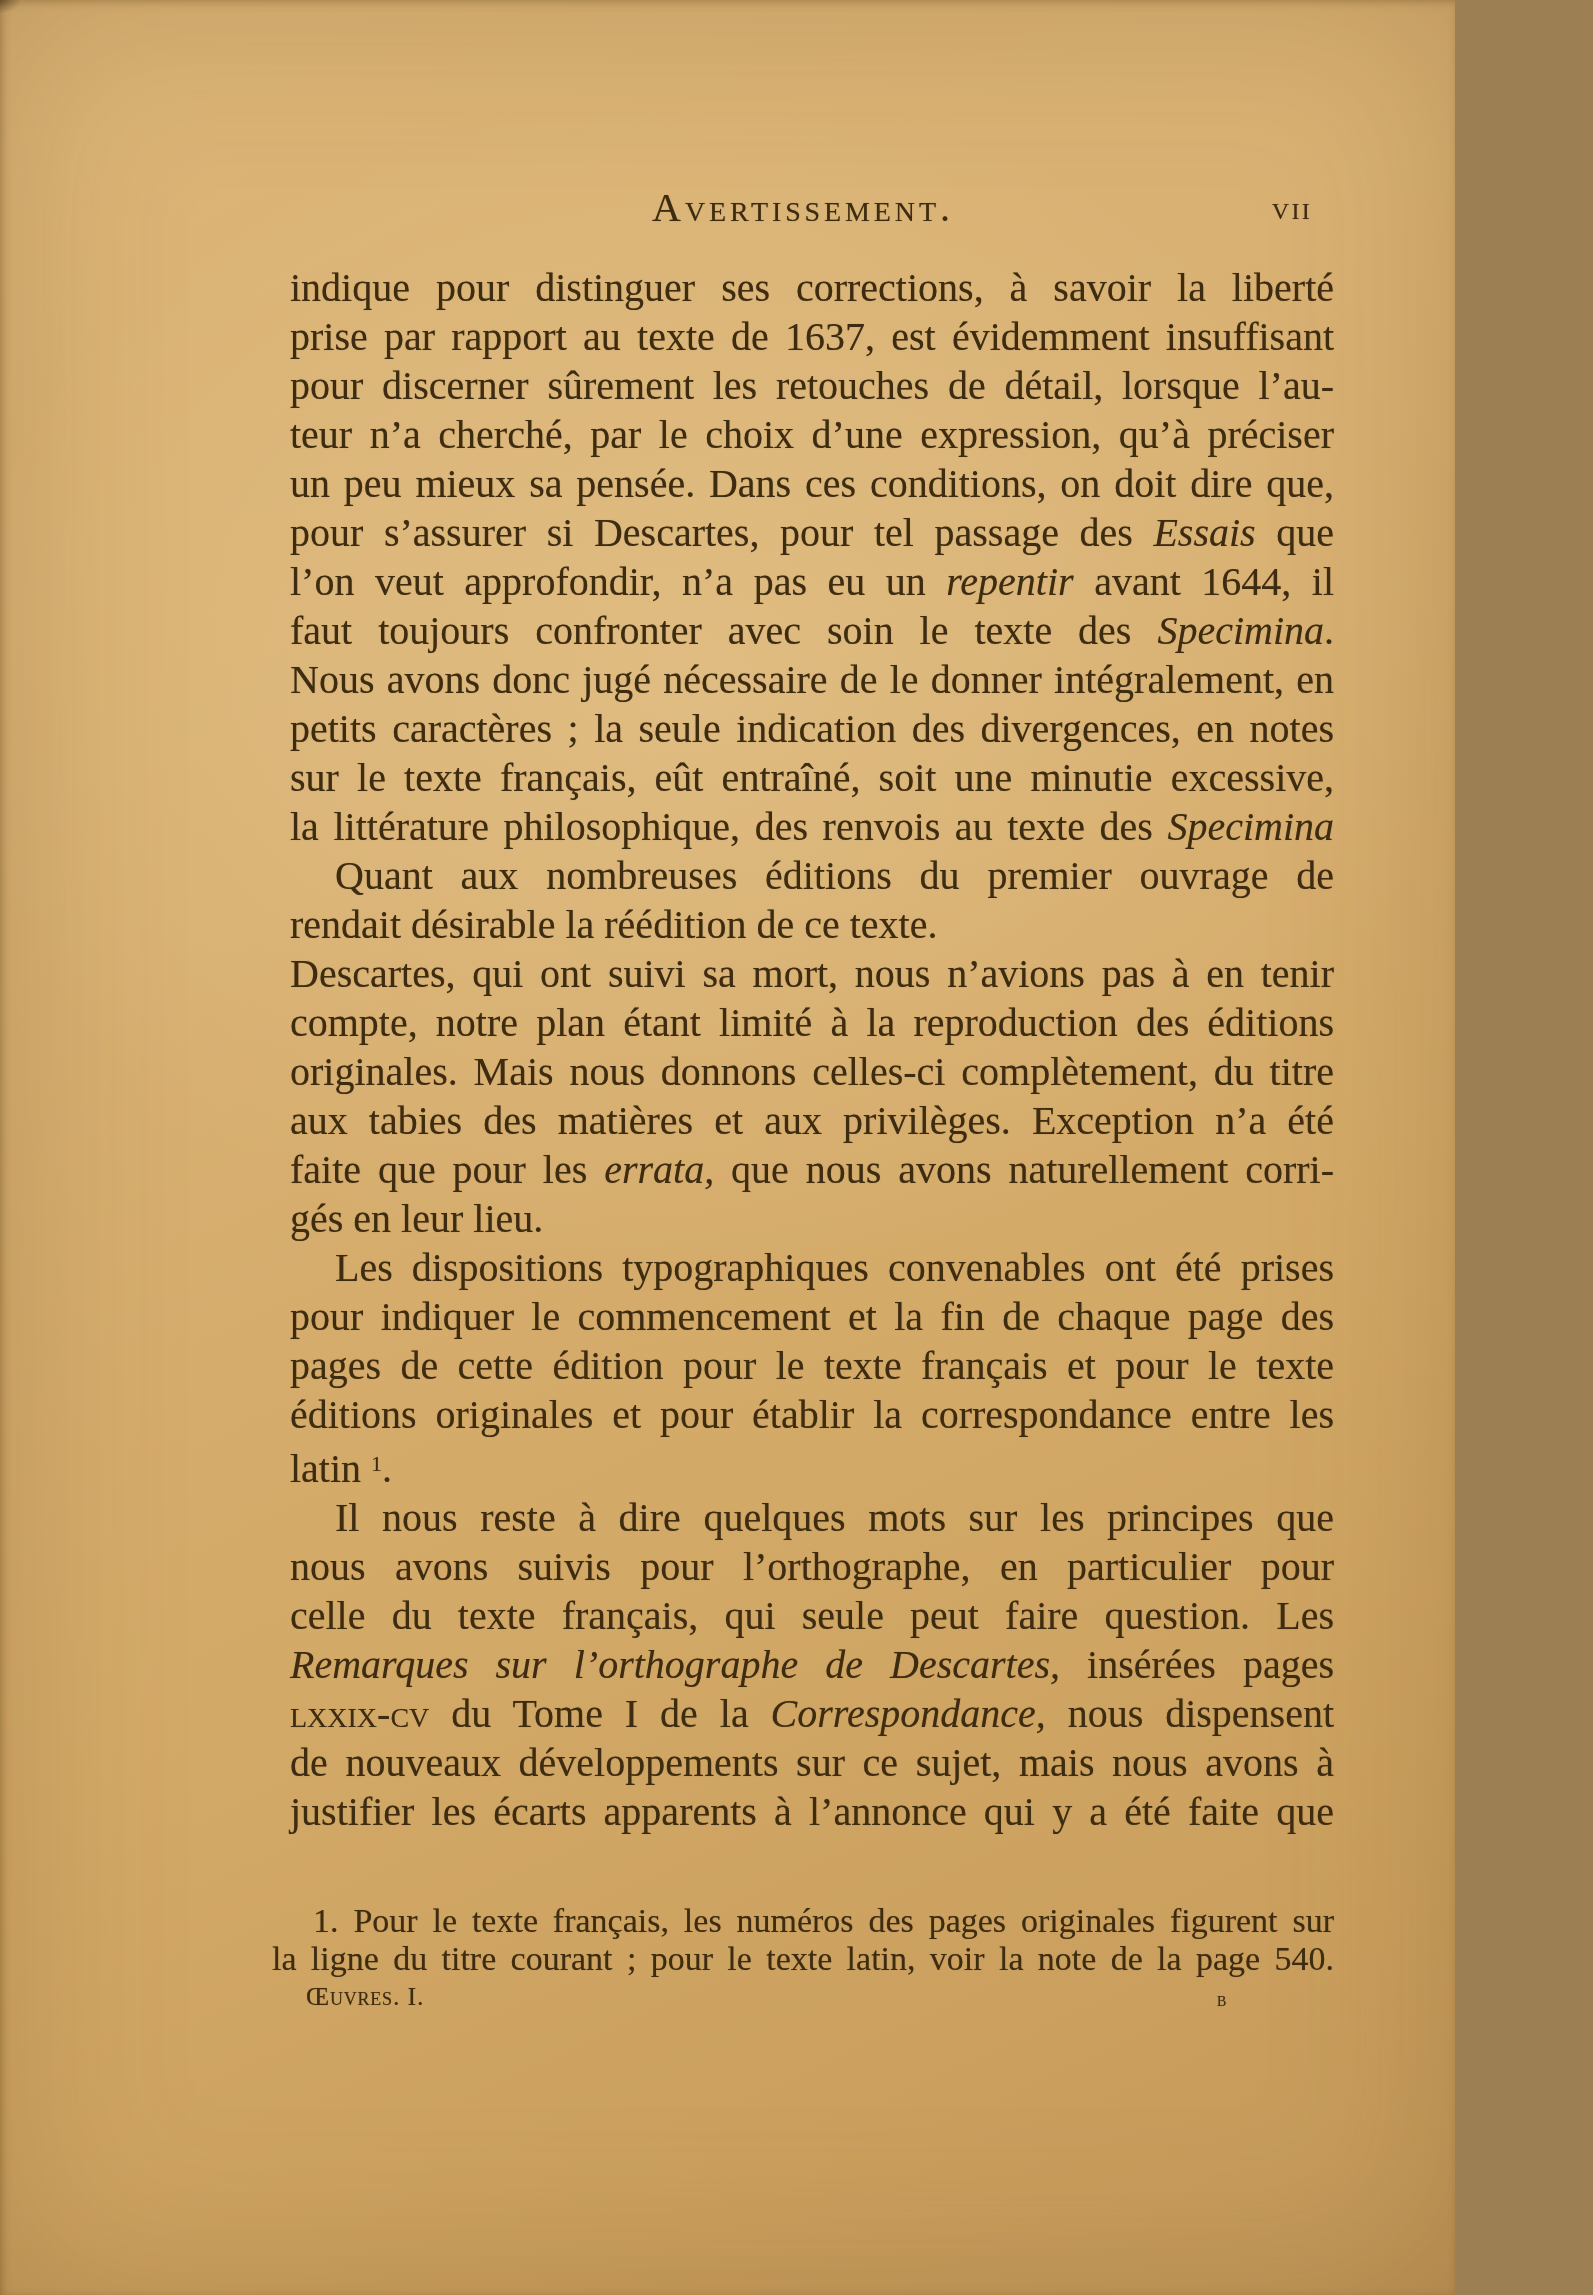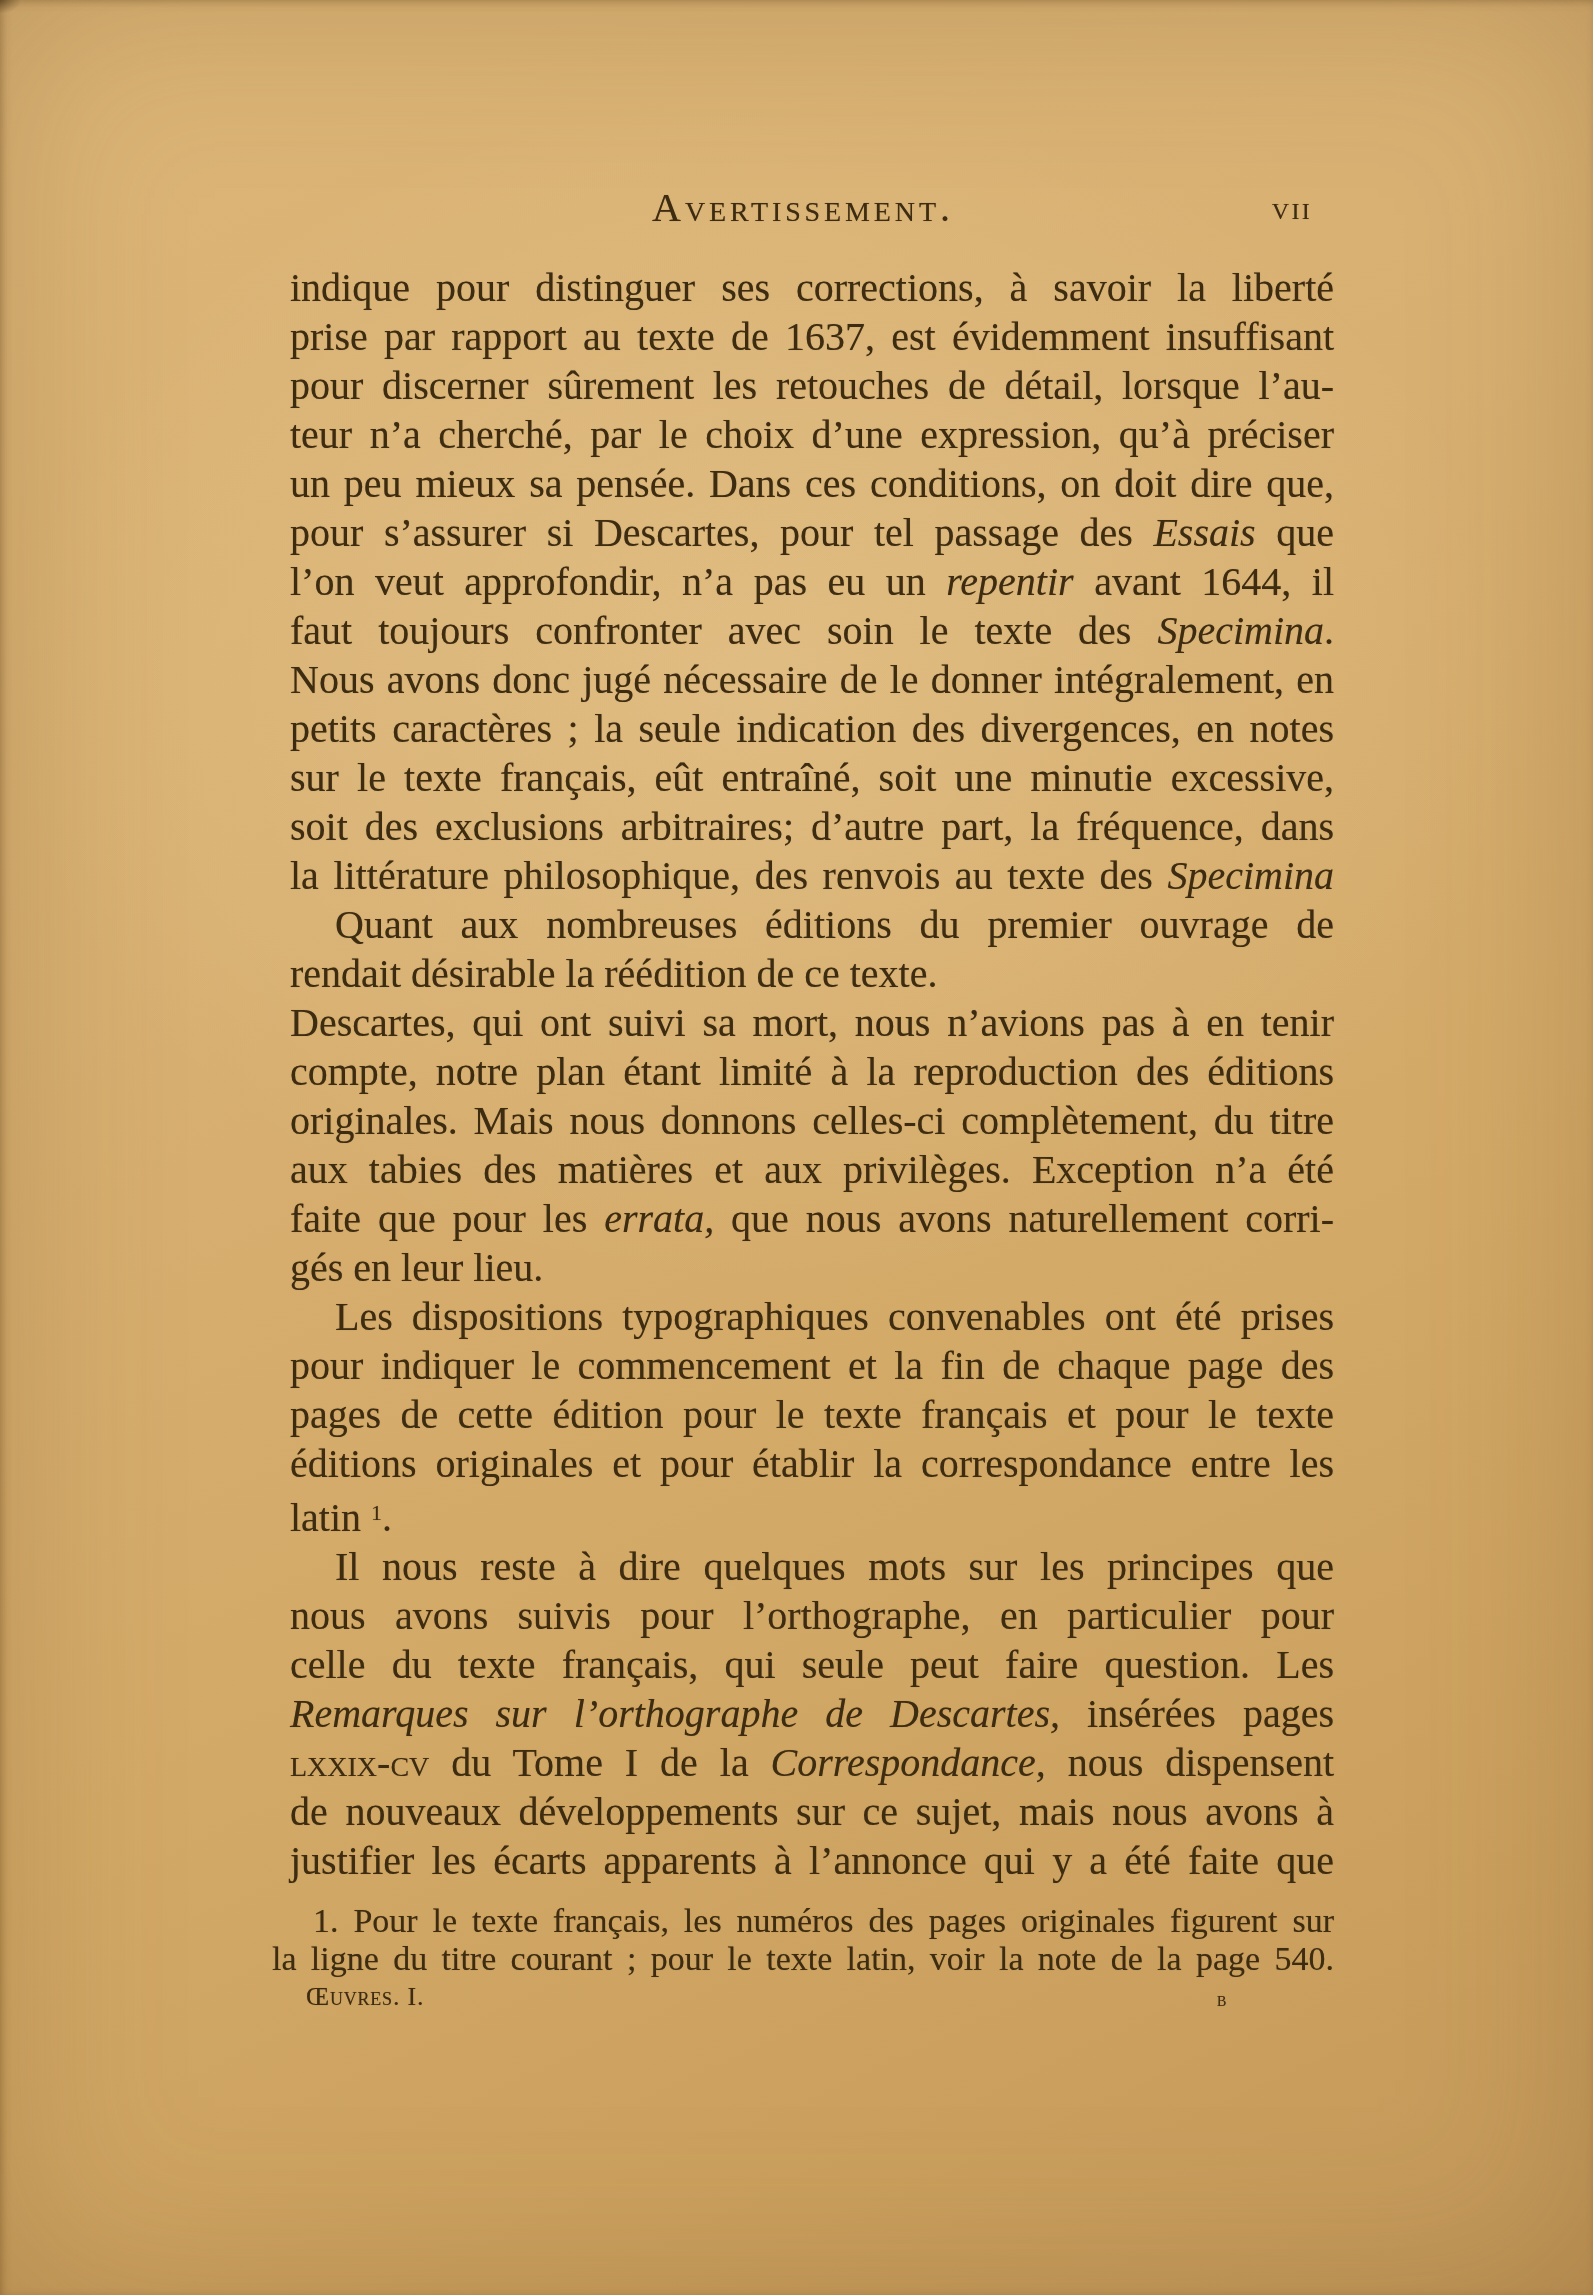--- a/index.html
+++ b/index.html
@@ -1,20 +1,20 @@
 <!DOCTYPE html>
 <html style="font-size:12.5px"><head>
 <meta charset="utf-8">
 <style>
   html,body{margin:0;padding:0;background:#b0antiquewhite;}
   body{background:#9c8053;}
 
   .page{
     position:relative;
-    width:1593px;height:2295px;
+    width:1455px;height:2295px;
     overflow:hidden;
     font-family:"Liberation Serif","DejaVu Serif",serif;
     color:#3e2c11;
     background:
       radial-gradient(ellipse 1095px 860px at 48% 30%, rgba(255,238,195,0.20), rgba(255,238,195,0) 70%),
       linear-gradient(155deg,#dcb577 0%,#d8b072 34%,#d3a967 62%,#cba05e 85%,#c3985a 100%);
   }
   
   .page::before{
     content:"";position:absolute;inset:0;pointer-events:none;
@@ -97,21 +97,20 @@
         <div class="bline"><span>prise par rapport au texte de 1637, est évidemment insuffisant</span></div>
         <div class="bline"><span>pour discerner sûrement les retouches de détail, lorsque l’au-</span></div>
         <div class="bline"><span>teur n’a cherché, par le choix d’une expression, qu’à préciser</span></div>
         <div class="bline"><span>un peu mieux sa pensée. Dans ces conditions, on doit dire que,</span></div>
         <div class="bline"><span>pour s’assurer si Descartes, pour tel passage des </span><span class="i">Essais</span><span> que</span></div>
         <div class="bline"><span>l’on veut approfondir, n’a pas eu un </span><span class="i">repentir</span><span> avant 1644, il</span></div>
         <div class="bline"><span>faut toujours confronter avec soin le texte des </span><span class="i">Specimina</span><span>.</span></div>
         <div class="bline"><span>Nous avons donc jugé nécessaire de le donner intégralement, en</span></div>
         <div class="bline"><span>petits caractères ; la seule indication des divergences, en notes</span></div>
         <div class="bline"><span>sur le texte français, eût entraîné, soit une minutie excessive,</span></div>
-        <div class="bline"><span>soit des exclusions arbitraires; d’autre part, la fréquence, dans</span></div>
         <div class="bline"><span>la littérature philosophique, des renvois au texte des </span><span class="i">Specimina</span></div>
         <div class="bline indent"><span>Quant aux nombreuses éditions du premier ouvrage de</span></div>
         <div class="bline short"><span>rendait désirable la réédition de ce texte.</span></div>
         <div class="bline"><span>Descartes, qui ont suivi sa mort, nous n’avions pas à en tenir</span></div>
         <div class="bline"><span>compte, notre plan étant limité à la reproduction des éditions</span></div>
         <div class="bline"><span>originales. Mais nous donnons celles-ci complètement, du titre</span></div>
         <div class="bline"><span>aux tabies des matières et aux privilèges. Exception n’a été</span></div>
         <div class="bline"><span>faite que pour les </span><span class="i">errata,</span><span> que nous avons naturellement corri-</span></div>
         <div class="bline short"><span>gés en leur lieu.</span></div>
         <div class="bline indent"><span>Les dispositions typographiques convenables ont été prises</span></div>

